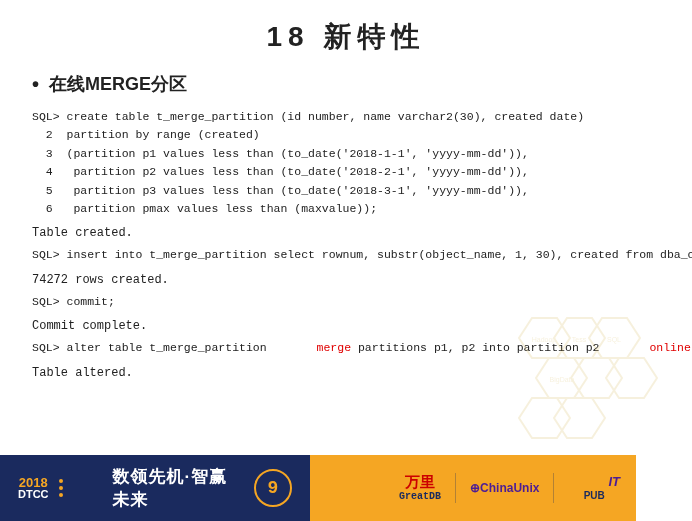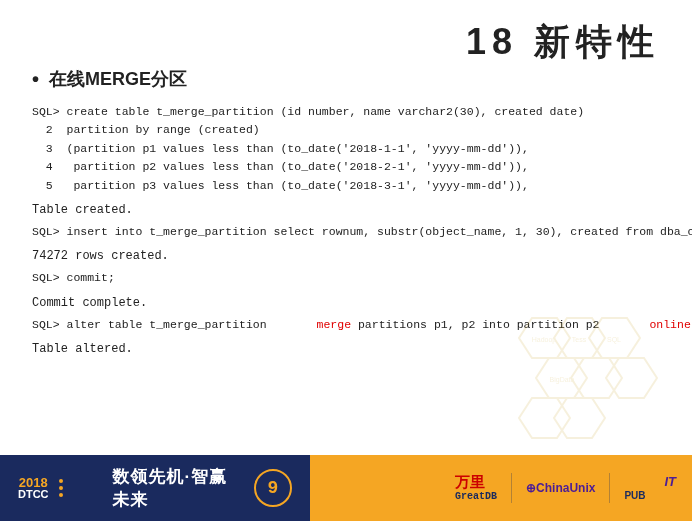--- a/index.html
+++ b/index.html
@@ -15,25 +15,26 @@
     .main-content {
       width: 692px;
       height: 455px;
       background: #fff;
       padding: 18px 32px 10px 32px;
       position: relative;
       overflow: hidden;
     }
 
     .page-title {
-      text-align: right;
-      font-size: 36px;
+      text-align: center;
+      font-size: 28px;
       font-weight: bold;
       color: #222;
       font-family: "SimHei", "Microsoft YaHei", sans-serif;
+      margin-bottom: 16px;
       letter-spacing: 6px;
     }
 
     .section-heading {
       font-size: 18px;
       color: #222;
       font-family: "SimHei", "Microsoft YaHei", sans-serif;
       font-weight: bold;
       margin-bottom: 12px;
       display: flex;
@@ -71,21 +72,21 @@
       font-size: 12px;
       color: #222;
       margin: 4px 0 6px 0;
     }
 
     
     .footer {
       position: absolute;
       bottom: 0;
       left: 0;
-      width: 692px;
+      width: 636px;
       height: 66px;
       background: linear-gradient(90deg, #1a2a5e 0%, #1a2a5e 45%, #f5a623 45%, #f5a623 100%);
       display: flex;
       align-items: center;
       overflow: hidden;
     }
 
     .footer-left {
       width: 310px;
       height: 66px;
@@ -155,21 +156,21 @@
       gap: 14px;
     }
 
     .sponsor-logo {
       color: #1a2a5e;
       font-size: 12px;
       font-family: Arial, sans-serif;
       font-weight: bold;
       display: flex;
       flex-direction: column;
-      align-items: flex-start;
+      align-items: center;
       line-height: 1.2;
     }
 
     .sponsor-logo .logo-top {
       font-size: 14px;
       font-weight: 900;
       color: #1a2a5e;
     }
 
     .sponsor-logo .logo-sub {
@@ -197,20 +198,21 @@
     <span class="bullet">•</span>
     <span>在线MERGE分区</span>
   </div>
 
   <div class="code-block">
     <span class="line">SQL&gt; create table t_merge_partition (id number, name varchar2(30), created date)</span>
     <span class="line">  2  partition by range (created)</span>
     <span class="line">  3  (partition p1 values less than (to_date('2018-1-1', 'yyyy-mm-dd')),</span>
     <span class="line">  4   partition p2 values less than (to_date('2018-2-1', 'yyyy-mm-dd')),</span>
     <span class="line">  5   partition p3 values less than (to_date('2018-3-1', 'yyyy-mm-dd')),</span>
+    <span class="line">  6   partition pmax values less than (maxvalue));</span>
   </div>
 
   <div class="status-text">Table created.</div>
 
   <div class="code-block">
     <span class="line">SQL&gt; insert into t_merge_partition select rownum, substr(object_name, 1, 30), created from dba_objects;</span>
   </div>
 
   <div class="status-text">74272 rows created.</div>
 

